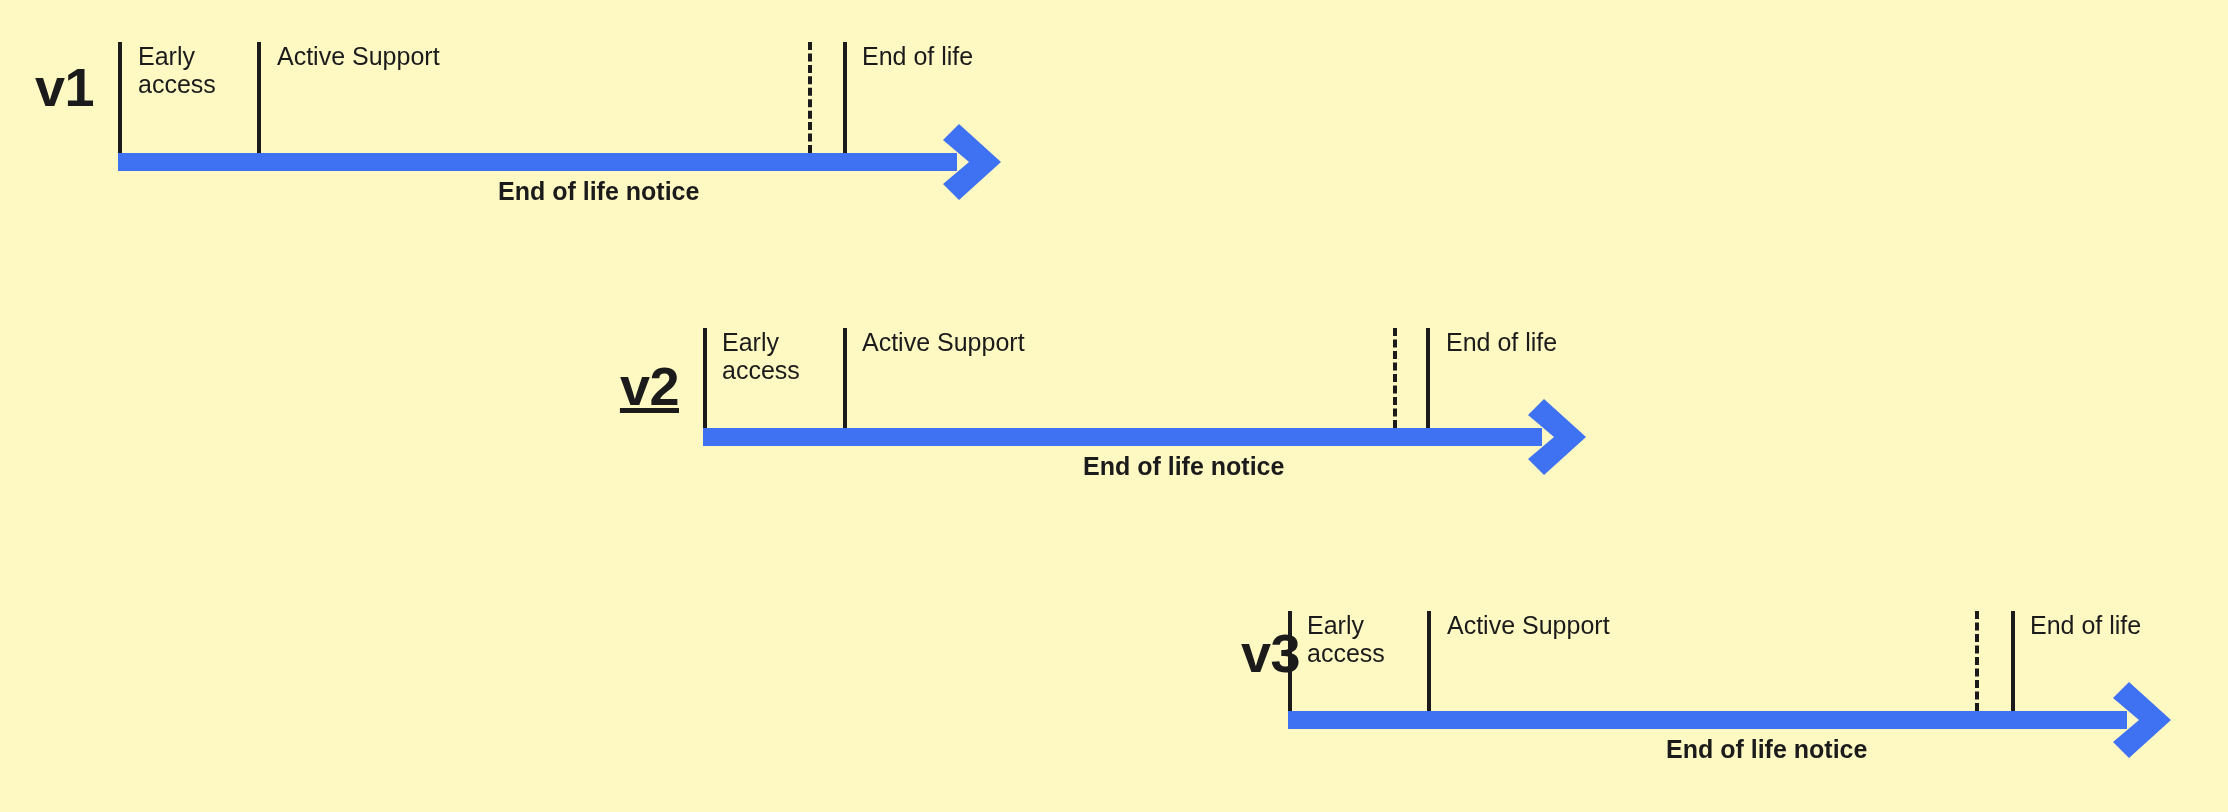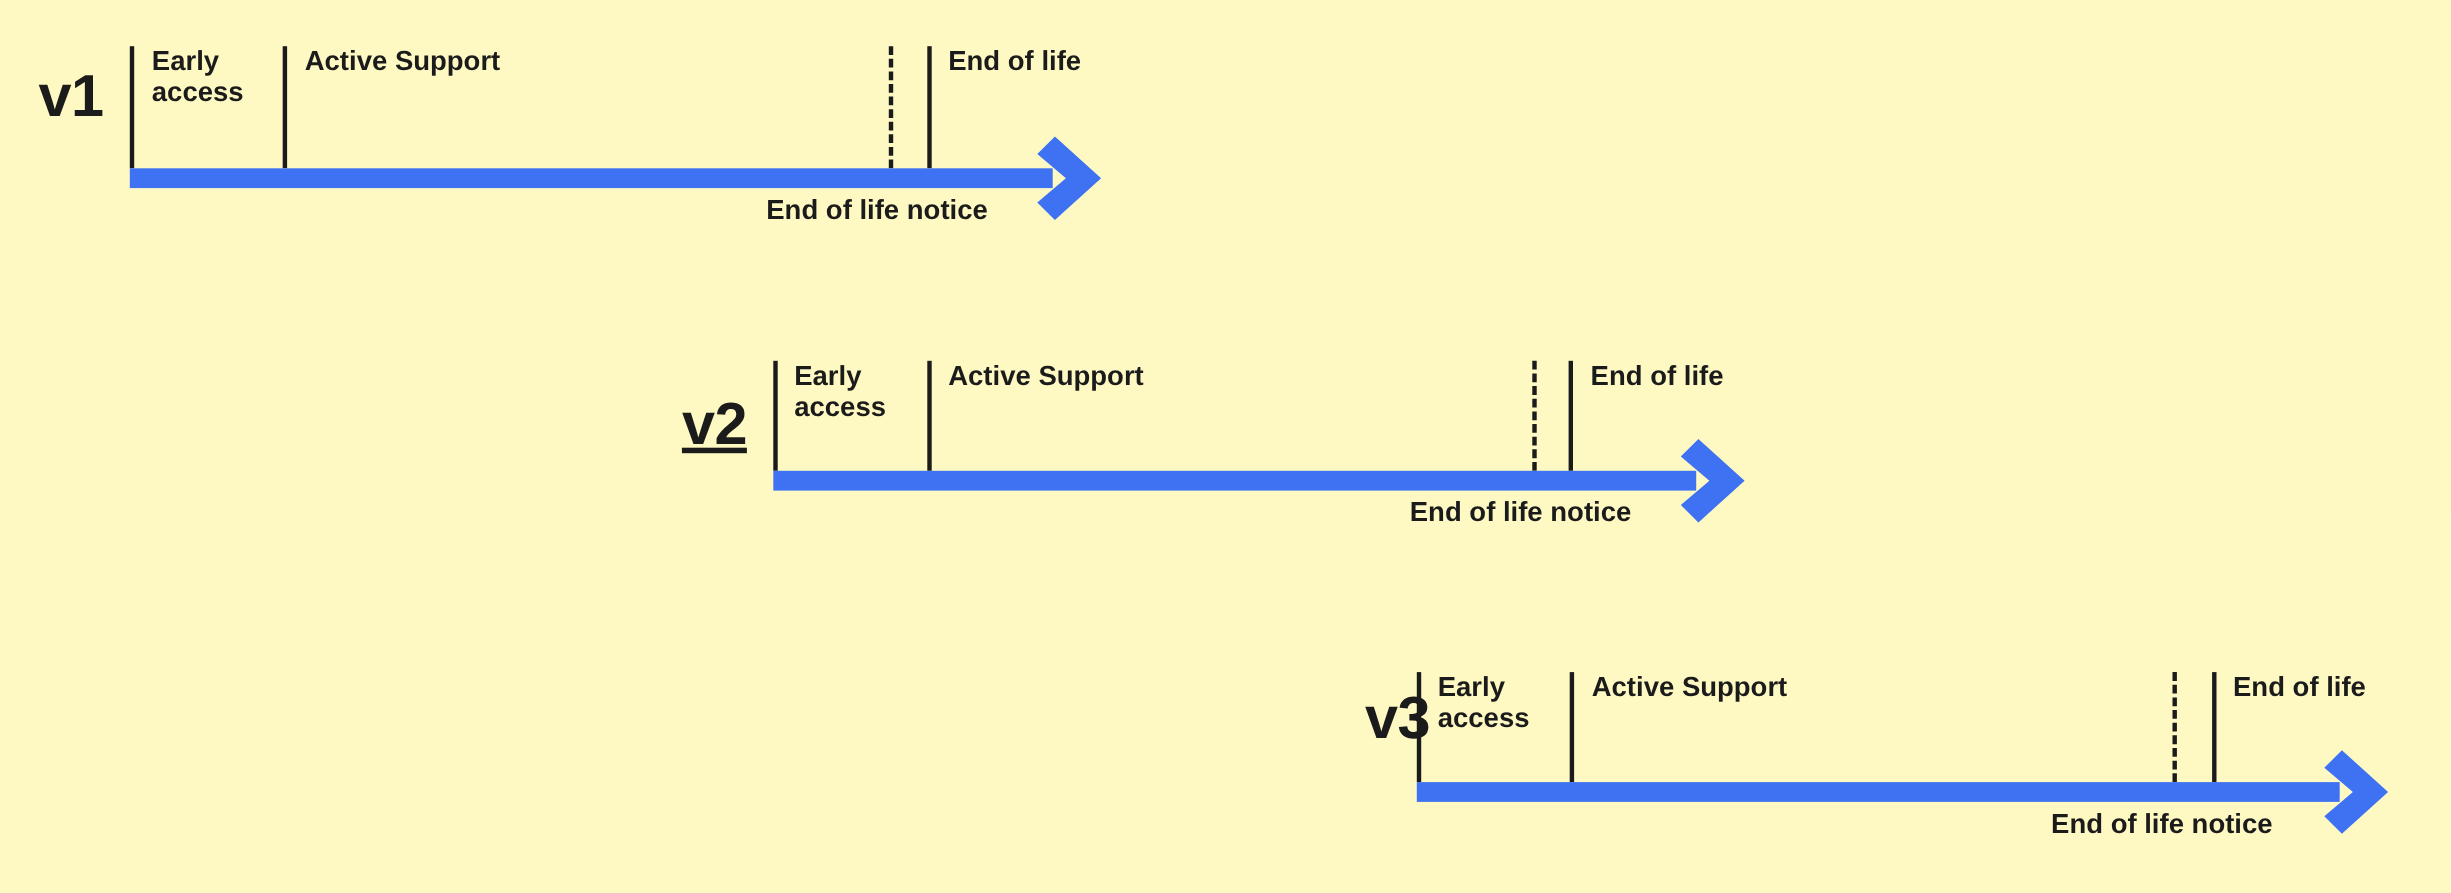--- a/index.html
+++ b/index.html
@@ -40,33 +40,33 @@
   }
   .divider-dashed {
     position: absolute;
     width: 0;
     border-left: 4px dashed #1b1b1b;
     background: transparent;
   }
   .phase-label {
     position: absolute;
     font-size: 25px;
-    font-weight: 700;
+    font-weight: 400;
     color: #1b1b1b;
     line-height: 1.13;
     white-space: pre-line;
   }
   .notice-label {
     position: absolute;
     font-size: 25px;
     font-weight: 700;
     color: #1b1b1b;
     line-height: 1.1;
     white-space: nowrap;
-    text-align: right;
+    text-align: left;
   }
   .timeline-bar {
     position: absolute;
     height: 18px;
     background: #3f72f2;
   }
   .timeline-arrow {
     position: absolute;
     overflow: visible;
   }

